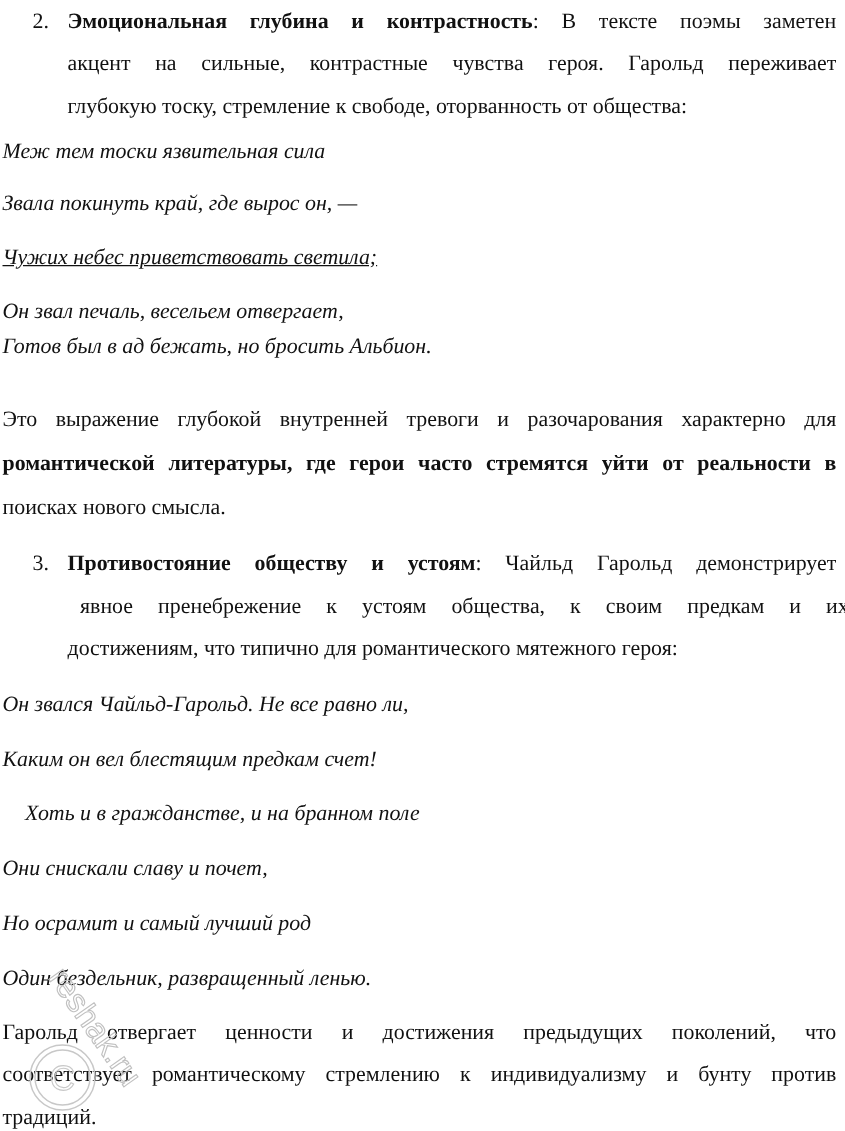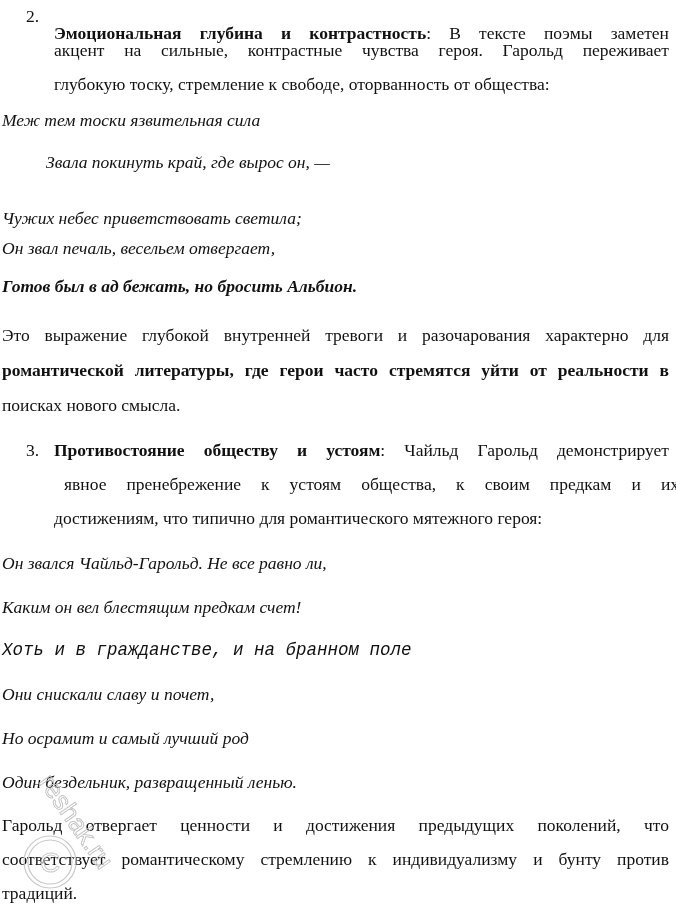--- a/index.html
+++ b/index.html
@@ -50,50 +50,50 @@
       pointer-events: none;
     }
   </style>
 </head>
 <body>
 
 <div class="page">
 
   <div>
     <span class="num" style="left:26px; top:6px;">2.</span>
-    <div class="line just" style="left:54px; top:23px; width:615px;"><span class="bold">Эмоциональная глубина и контрастность</span><span>: В тексте поэмы заметен</span></div>
+    <div class="line just" style="left:54px; top:6px; width:615px;"><span class="bold">Эмоциональная глубина и контрастность</span><span>: В тексте поэмы заметен</span></div>
     <div class="line just" style="left:54px; top:40px; width:615px;">акцент на сильные, контрастные чувства героя. Гарольд переживает</div>
     <div class="line" style="left:54px; top:74px;">глубокую тоску, стремление к свободе, оторванность от общества:</div>
   </div>
 
   <div>
     <div class="line ital" style="left:2px; top:110px;text-align:right;">Меж тем тоски язвительная сила</div>
-    <div class="line ital" style="left:2px; top:152px;margin-left:44px;">Звала покинуть край, где вырос он, —</div>
-    <div class="line ital" style="left:2px; top:208px;">Чужих небес приветствовать светила;</div>
+    <div class="line ital" style="left:2px; top:152px;">Звала покинуть край, где вырос он, —</div>
+    <div class="line ital" style="left:2px; top:195px;text-decoration:underline;">Чужих небес приветствовать светила;</div>
     <div class="line ital" style="left:2px; top:238px;">Он звал печаль, весельем отвергает,</div>
-    <div class="line ital" style="left:2px; top:276px;font-weight:bold;">Готов был в ад бежать, но бросить Альбион.</div>
+    <div class="line ital" style="left:2px; top:266px;">Готов был в ад бежать, но бросить Альбион.</div>
   </div>
 
   <div>
     <div class="line just" style="left:2px; top:325px; width:667px;">Это выражение глубокой внутренней тревоги и разочарования характерно для</div>
     <div class="line just" style="left:2px; top:360px; width:667px;font-weight:bold;">романтической литературы, где герои часто стремятся уйти от реальности в</div>
     <div class="line" style="left:2px; top:395px;">поисках нового смысла.</div>
   </div>
 
   <div>
     <span class="num" style="left:26px; top:440px;">3.</span>
     <div class="line just" style="left:54px; top:440px; width:615px;"><span class="bold">Противостояние обществу и устоям</span><span>: Чайльд Гарольд демонстрирует</span></div>
     <div class="line just" style="left:64px; top:474px; width:615px;font-family:Liberation Serif, serif;">явное пренебрежение к устоям общества, к своим предкам и их</div>
     <div class="line" style="left:54px; top:508px;">достижениям, что типично для романтического мятежного героя:</div>
   </div>
 
   <div>
     <div class="line ital" style="left:2px; top:553px;">Он звался Чайльд-Гарольд. Не все равно ли,</div>
     <div class="line ital" style="left:2px; top:597px;">Каким он вел блестящим предкам счет!</div>
-    <div class="line ital" style="left:2px; top:640px;font-family:Liberation Mono, monospace;">Хоть и в гражданстве, и на бранном поле</div>
+    <div class="line ital" style="left:20px; top:640px;">Хоть и в гражданстве, и на бранном поле</div>
     <div class="line ital" style="left:2px; top:684px;">Они снискали славу и почет,</div>
     <div class="line ital" style="left:2px; top:728px;">Но осрамит и самый лучший род</div>
     <div class="line ital" style="left:2px; top:772px;">Один бездельник, развращенный ленью.</div>
   </div>
 
   <div>
     <div class="line just" style="left:2px; top:815px; width:667px;">Гарольд отвергает ценности и достижения предыдущих поколений, что</div>
     <div class="line just" style="left:2px; top:849px; width:667px;">соответствует романтическому стремлению к индивидуализму и бунту против</div>
     <div class="line" style="left:2px; top:883px;">традиций.</div>
   </div>

